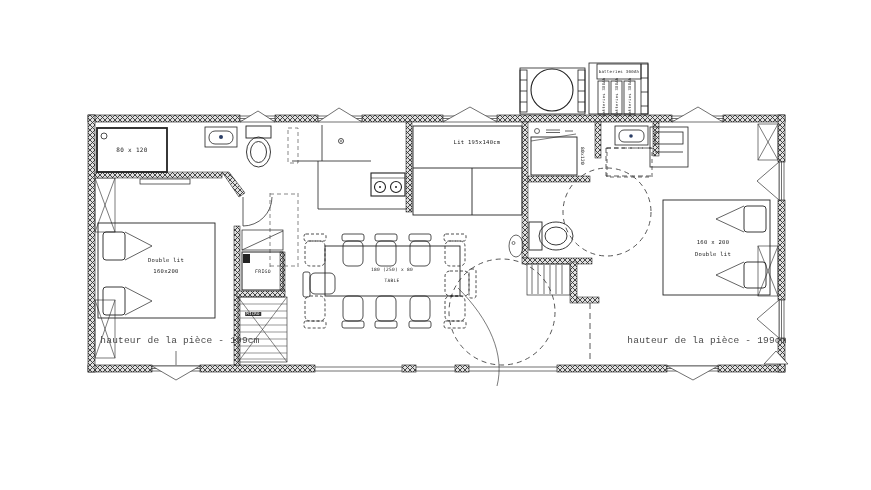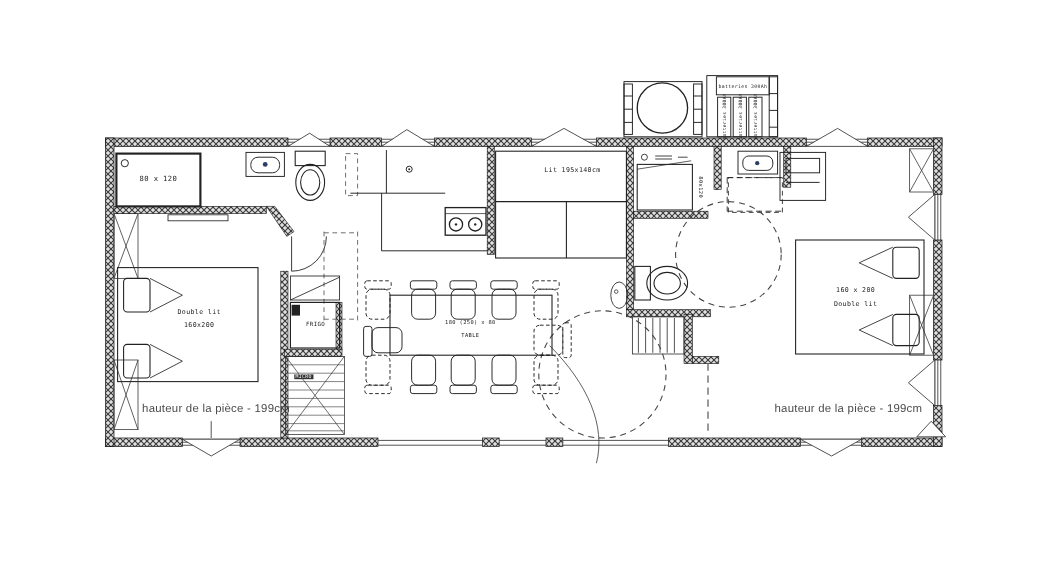--- a/index.html
+++ b/index.html
@@ -8,21 +8,21 @@
   .lbl{
     position:absolute;
     transform:translate(-50%,-50%);
     font-family:"DejaVu Sans Mono",monospace;
     color:#222;
     white-space:nowrap;
     letter-spacing:.3px;
     line-height:1;
   }
   .lbl.note{
-    font-family:Liberation Sans, sans-serif;
+    font-family:Liberation Mono, monospace;
     color:#4a4a4a;
     letter-spacing:.2px;
     text-align:right;
   }
   .lbl.dark{background:#333;color:#fff;padding:0 1px;}
   .lbl.rot90{transform:translate(-50%,-50%) rotate(90deg);}
   .lbl.rotm90{transform:translate(-50%,-50%) rotate(-90deg);}
 </style>
 </head>
 <body>

